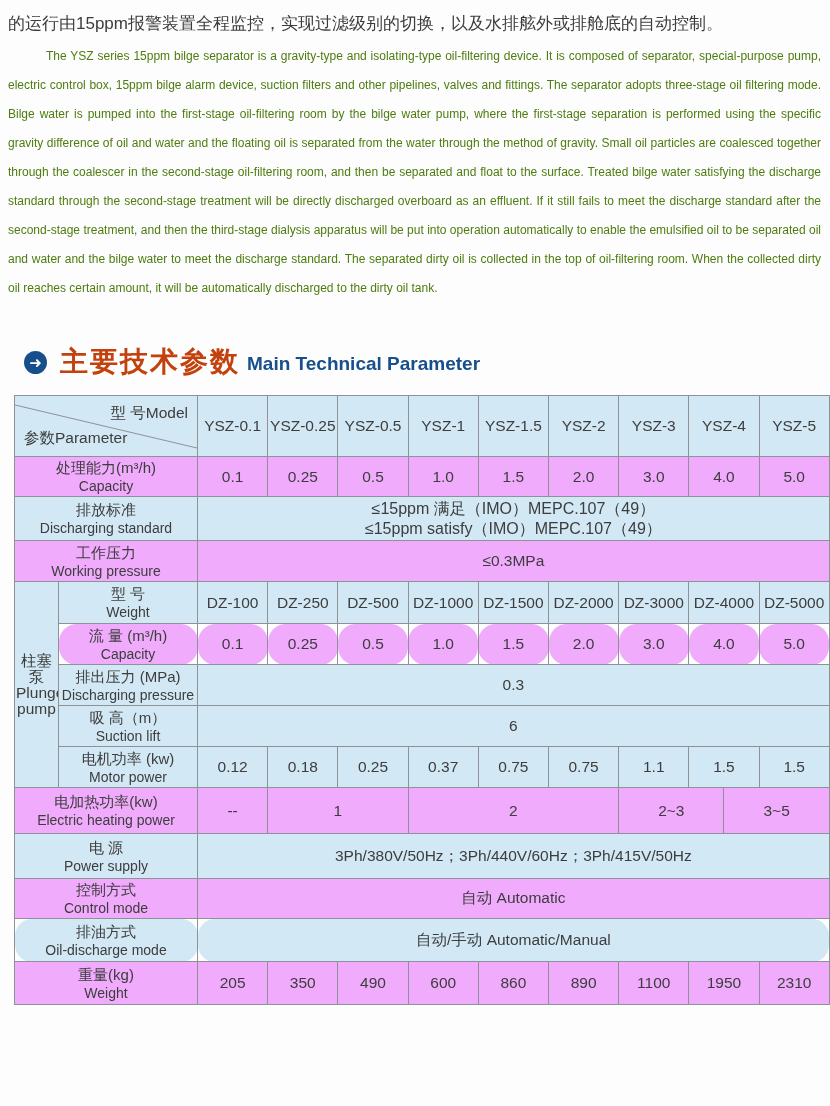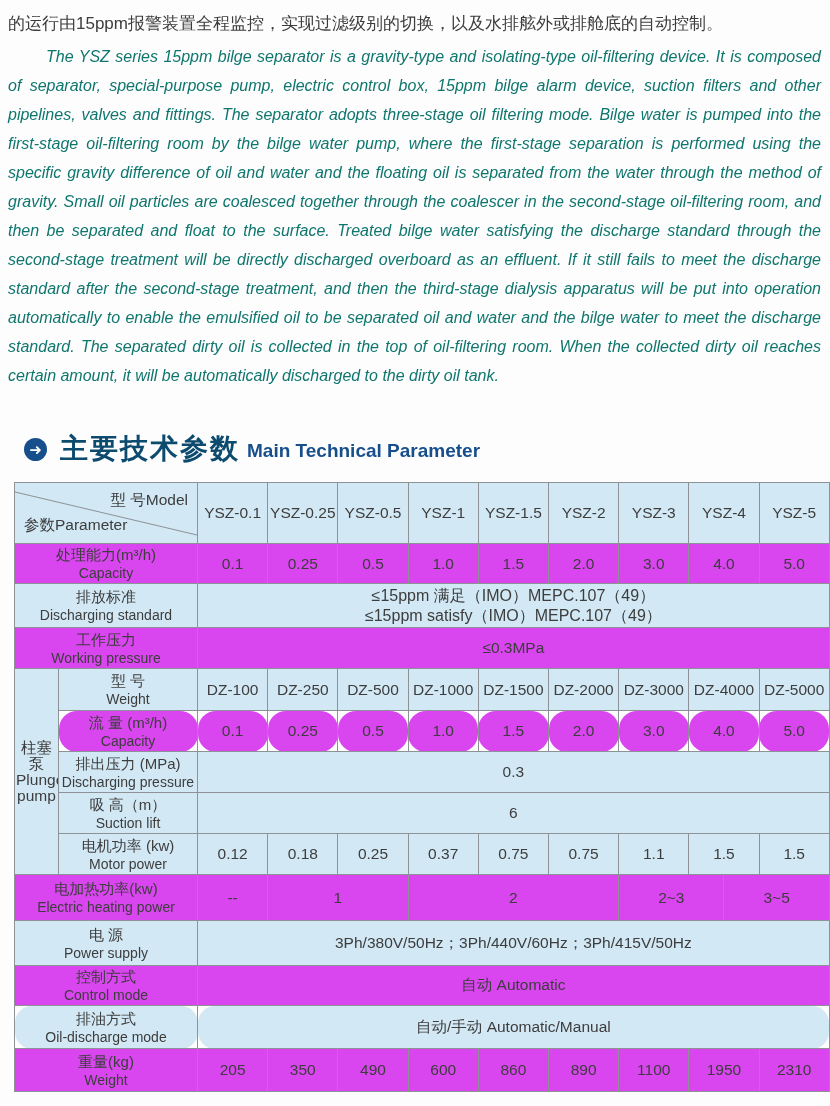--- a/index.html
+++ b/index.html
@@ -10,59 +10,59 @@
     font-family:"Liberation Sans","DejaVu Sans",sans-serif;
     overflow:hidden;
   }
 
   
   .intro { padding:10px 9px 0 8px; }
   .intro .zh {
     margin:0; font-size:17px; line-height:27px; color:#3c3c3c;
   }
   .intro .en {
-    margin:5px 0 0 0; font-size:16px; line-height:29px;
-    text-align:justify; text-indent:38px; color:#0f766e;font-style:italic;
+    margin:5px 0 0 0; font-size:12px; line-height:29px;
+    text-align:justify; text-indent:38px; color:#4d7c0f;
   }
 
   
   .section-heading {
     margin:40px 0 0 24px;
     display:flex; align-items:center;
   }
   .arrow-badge {
     width:23px; height:23px; border-radius:50%;
     background:#174e8c; color:#ffffff;
     display:flex; align-items:center; justify-content:center;
     font-size:15px; font-weight:bold; line-height:1;
     flex:0 0 auto;
   }
   .title-zh {
     margin-left:13px;
-    font-size:28px; font-weight:bold; color:#0c4a6e; letter-spacing:2px;
+    font-size:28px; font-weight:bold; color:#c2410c; letter-spacing:2px;
   }
   .title-en {
     margin-left:7px; margin-top:3px;
     font-family:Liberation Sans, sans-serif;
     font-size:19px; font-weight:bold; color:#174e8c;
   }
 
   
   table.params {
     border-collapse:collapse; table-layout:fixed;
     width:815px; margin:14px 0 0 14px;
   }
   table.params td {
     border:1px solid #8c9296;
     text-align:center; vertical-align:middle;
     padding:0 1px; font-size:15.5px; color:#3d3d3d;
     overflow:hidden;
   }
   tr.blue td { background:#d2e8f4; }
-  tr.white td { background:#d946ef; }
+  tr.white td { background:#f0abfc; }
 
   .lab .zh  { font-size:15px; line-height:19px; }
   .lab .en  { font-size:14px; line-height:18px; }
 
   
   .r-head   td { height:60px; }
   .r-cap    td { height:39px; }
   .r-std    td { height:43px; }
   .r-wp     td { height:40px; }
   .r-pmod   td { height:41px; }

